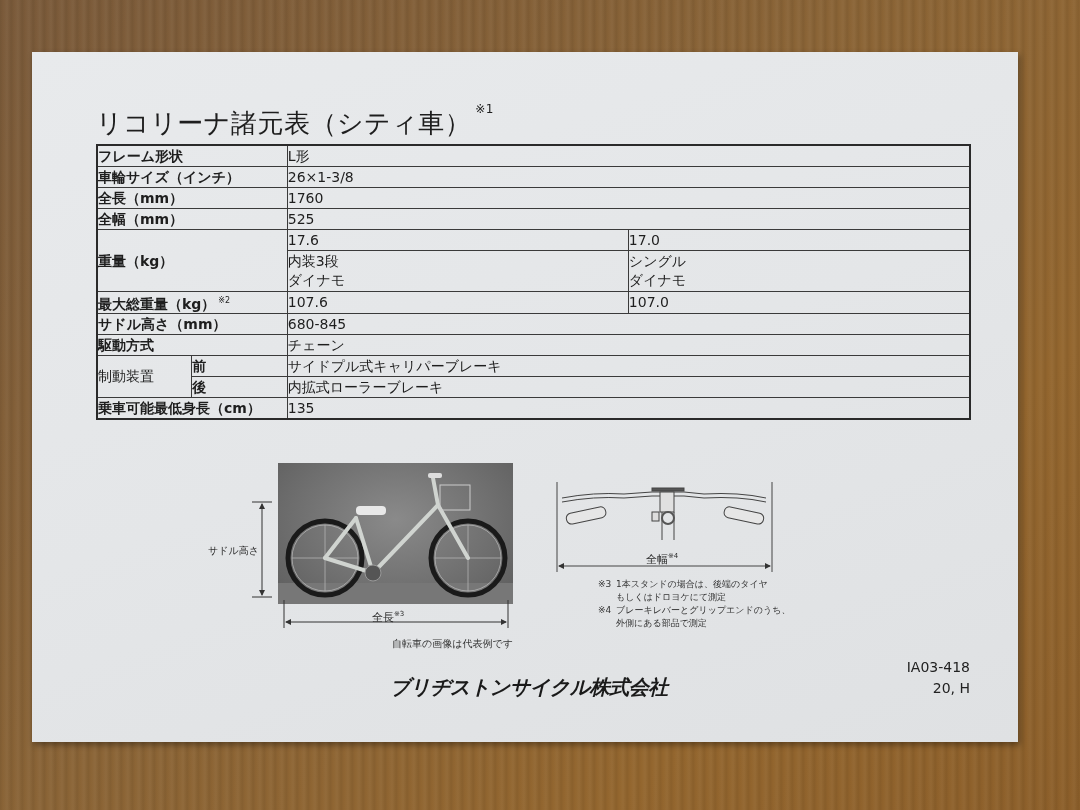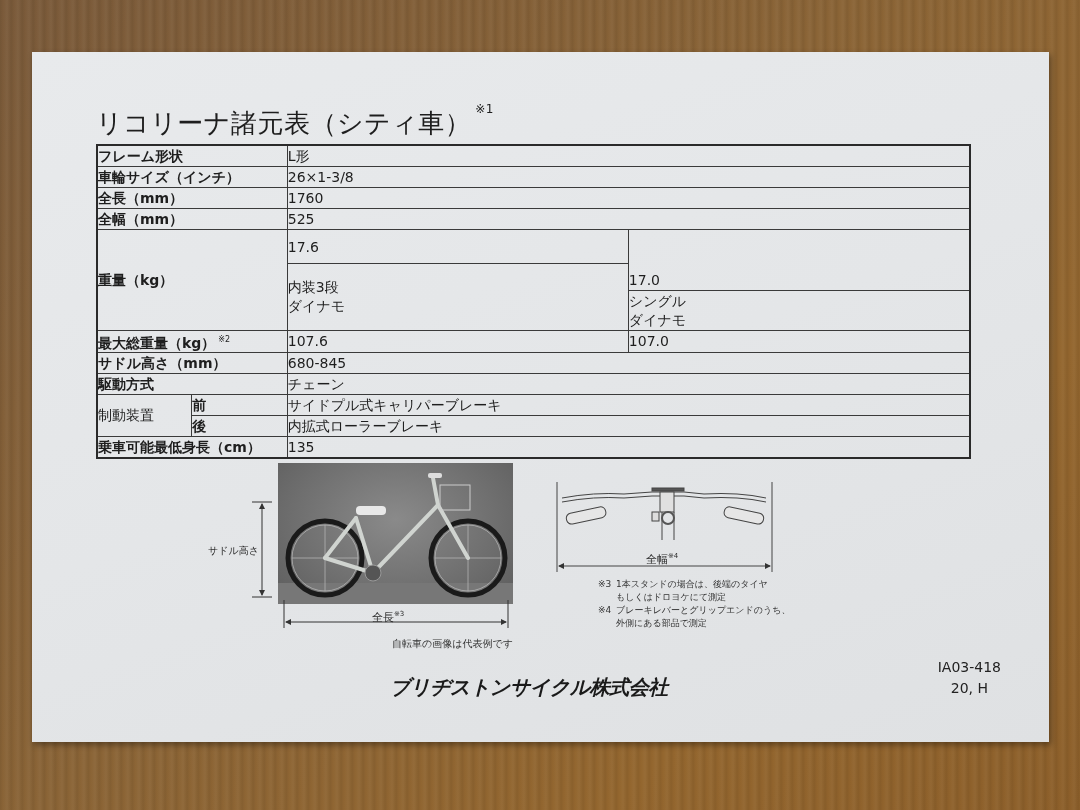--- a/index.html
+++ b/index.html
@@ -8,21 +8,20 @@
     background:
       repeating-linear-gradient(90deg, rgba(0,0,0,0.06) 0px, rgba(0,0,0,0) 3px, rgba(255,255,255,0.04) 7px, rgba(0,0,0,0.05) 11px),
       linear-gradient(135deg,#7a5a3a 0%,#8a6436 45%,#93662e 75%,#8c5f2a 100%);
     font-family:"DejaVu Sans","Liberation Sans",sans-serif;
     color:#1c1c1c;
   }
   .paper{
     position:absolute;left:32px;top:52px;width:986px;height:690px;
     background:linear-gradient(160deg,#e8eaec 0%,#e4e6e8 50%,#dfe1e3 100%);
     box-shadow:2px 3px 6px rgba(0,0,0,0.35);
-    padding-left:31px;
   }
   .title{
     position:absolute;left:64px;top:54px;
     font-size:26px;font-weight:normal;letter-spacing:0.5px;color:#1e1e1e;
     white-space:nowrap;
   }
   .title sup{font-size:12px;vertical-align:top;position:relative;top:-4px;margin-left:4px;}
   table.spec{
     position:absolute;left:64px;top:92px;width:875px;
     border-collapse:collapse;border:2px solid #2a2a2a;
@@ -46,21 +45,21 @@
     overflow:hidden;
   }
   .dim-label{position:absolute;font-size:10px;color:#2a2a2a;white-space:nowrap;}
   .dim-label sup{font-size:7px;}
   .caption{position:absolute;left:360px;top:585px;font-size:10px;color:#333;}
   .handle{position:absolute;left:522px;top:428px;width:222px;height:92px;}
   .hnotes{position:absolute;left:566px;top:526px;font-size:9px;line-height:13px;color:#333;}
   .hnotes .mk{display:inline-block;width:18px;}
   .hnotes .ind{padding-left:18px;}
   .company{position:absolute;left:358px;top:622px;font-size:20px;font-weight:bold;letter-spacing:-0.5px;color:#1a1a1a;font-style:italic;}
-  .code{position:absolute;right:48px;top:605px;font-size:14px;line-height:21px;text-align:center;color:#222;}
+  .code{position:absolute;right:48px;top:605px;font-size:14px;line-height:21px;text-align:right;color:#222;}
 </style>
 </head>
 <body>
 
 <div class="paper">
 
   <div class="title">
     <span>リコリーナ諸元表（シティ車）</span><sup>※1</sup>
   </div>
 
@@ -79,21 +78,21 @@
       <td colspan="2">1760</td>
     </tr>
     <tr>
       <td class="lbl" colspan="2">全幅（mm）</td>
       <td colspan="2">525</td>
     </tr>
     <tr>
       <td class="lbl" colspan="2" rowspan="2">重量（kg）</td>
       <td class="half">17.6</td>
       <td class="half" rowspan="2" style="vertical-align:top;">
-        <div style="border-bottom:1px solid #3a3a3a;height:20px;line-height:20px;margin-top:40px;">17.0</div>
+        <div style="border-bottom:1px solid #3a3a3a;height:20px;line-height:20px;">17.0</div>
         <div style="line-height:19px;padding-top:1px;">
           <div>シングル</div>
           <div>ダイナモ</div>
         </div>
       </td>
     </tr>
     <tr>
       <td class="half" style="height:40px;line-height:19px;">
         <div>内装3段</div>
         <div>ダイナモ</div>

